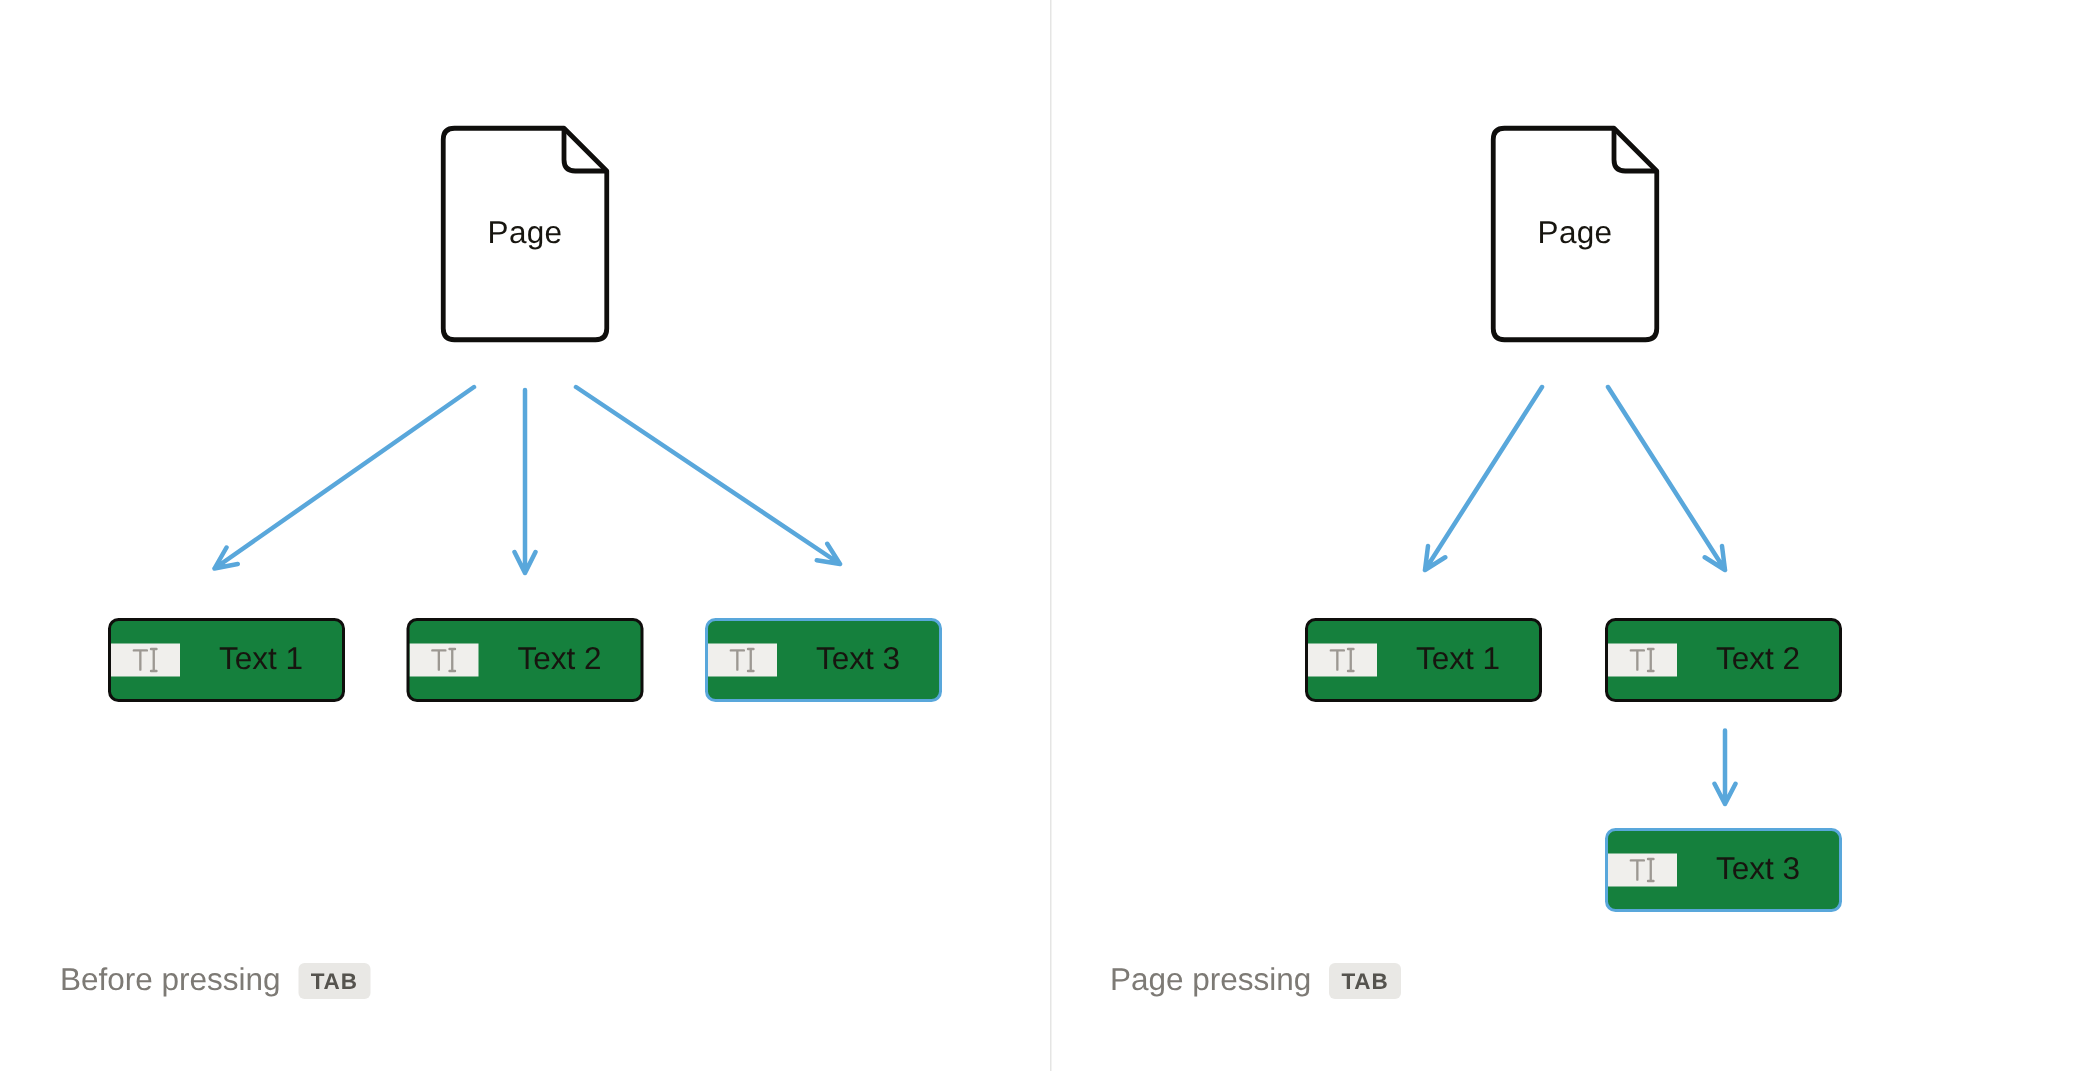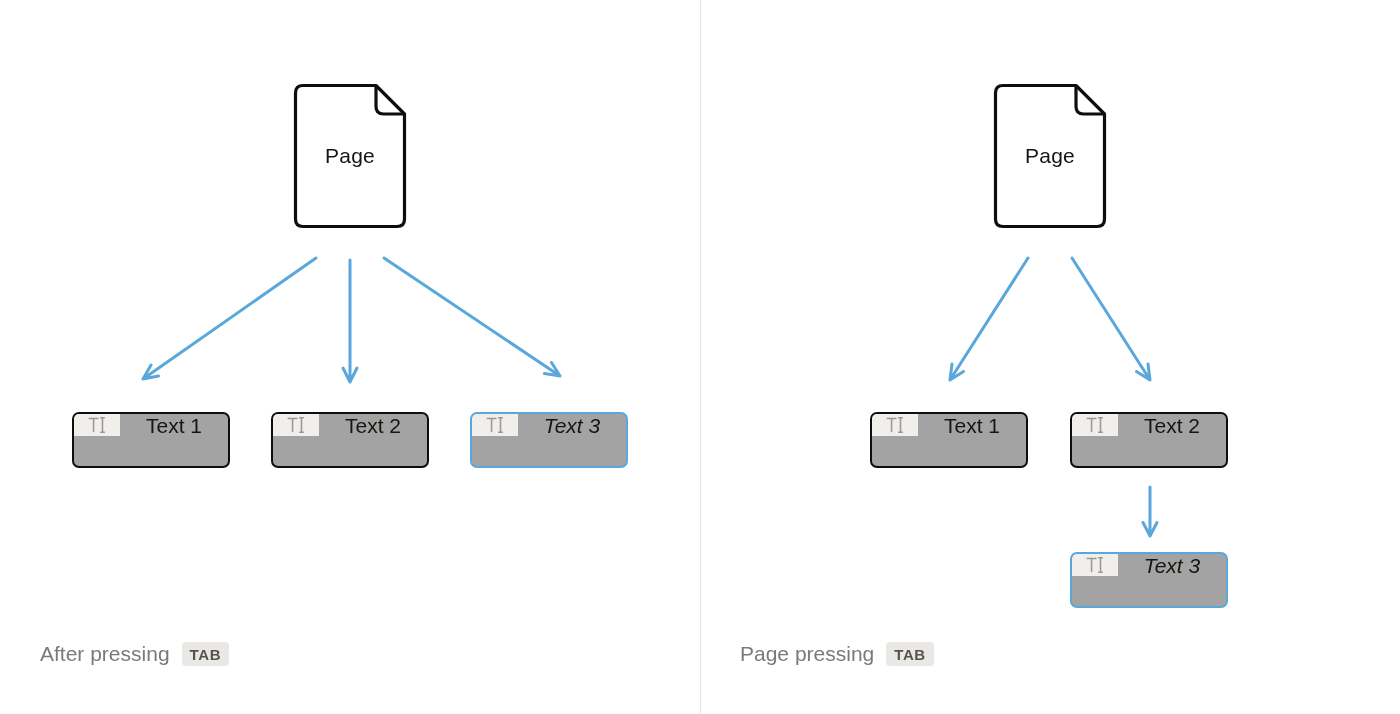--- a/index.html
+++ b/index.html
@@ -35,27 +35,27 @@
   .page-body { fill: #ffffff; stroke: var(--block-border, #0F0E0C); stroke-width: 3.2; stroke-linejoin: round; }
   .page-fold { fill: none; stroke: var(--block-border, #0F0E0C); stroke-width: 3.2; stroke-linejoin: round; }
   .page-label {
     position: absolute; inset: 0;
     display: flex; align-items: center; justify-content: center;
     font-size: 21px; color: var(--text-dark, #17150F); letter-spacing: .2px;
   }
 
   .block {
     position: absolute; width: 158px; height: 56px;
-    background: #a3a3a3;
+    background: #15803d;
     border: 2.5px solid var(--block-border, #0F0E0C);
     border-radius: 7px;
-    display: flex; align-items: flex-start;
+    display: flex; align-items: center;
     overflow: hidden;
   }
-  .block.selected { border-color: var(--accent-blue, #59A7DB); font-style: italic; }
+  .block.selected { border-color: var(--accent-blue, #59A7DB); }
   .block-icon {
     flex: 0 0 46px; width: 46px;
     background: var(--icon-bg, #F0EFEC);
     display: flex; align-items: center; justify-content: center;
     color: var(--icon-glyph, #9C9892);
   }
   .block-icon svg { display: block; }
   .block-label {
     flex: 1;
     display: flex; align-items: center; justify-content: center;
@@ -127,21 +127,21 @@
       <span class="block-icon">
         <svg viewBox="0 0 24 24" width="22" height="22" fill="none" stroke="currentColor" stroke-width="1.7" stroke-linecap="round">
           <path d="M3.5 5 H13 M8.25 5 V19"></path>
           <path d="M16 4 H20 M18 4 V20 M16 20 H20"></path>
         </svg>
       </span>
       <span class="block-label">Text 3</span>
     </div>
 
     <div class="caption" style="left:40px; top:642px;">
-      <span>After pressing</span>
+      <span>Before pressing</span>
       <span class="key-badge">TAB</span>
     </div>
 
   </section>
 
   <section class="panel-group">
 
     <div class="page" style="left:991px; top:82px;">
       <svg viewBox="0 0 118 148">
         <path class="page-body" d="M85 3.5 H12 Q4.5 3.5 4.5 11 V137 Q4.5 144.5 12 144.5 H106 Q113.5 144.5 113.5 137 V32 Z"></path>

